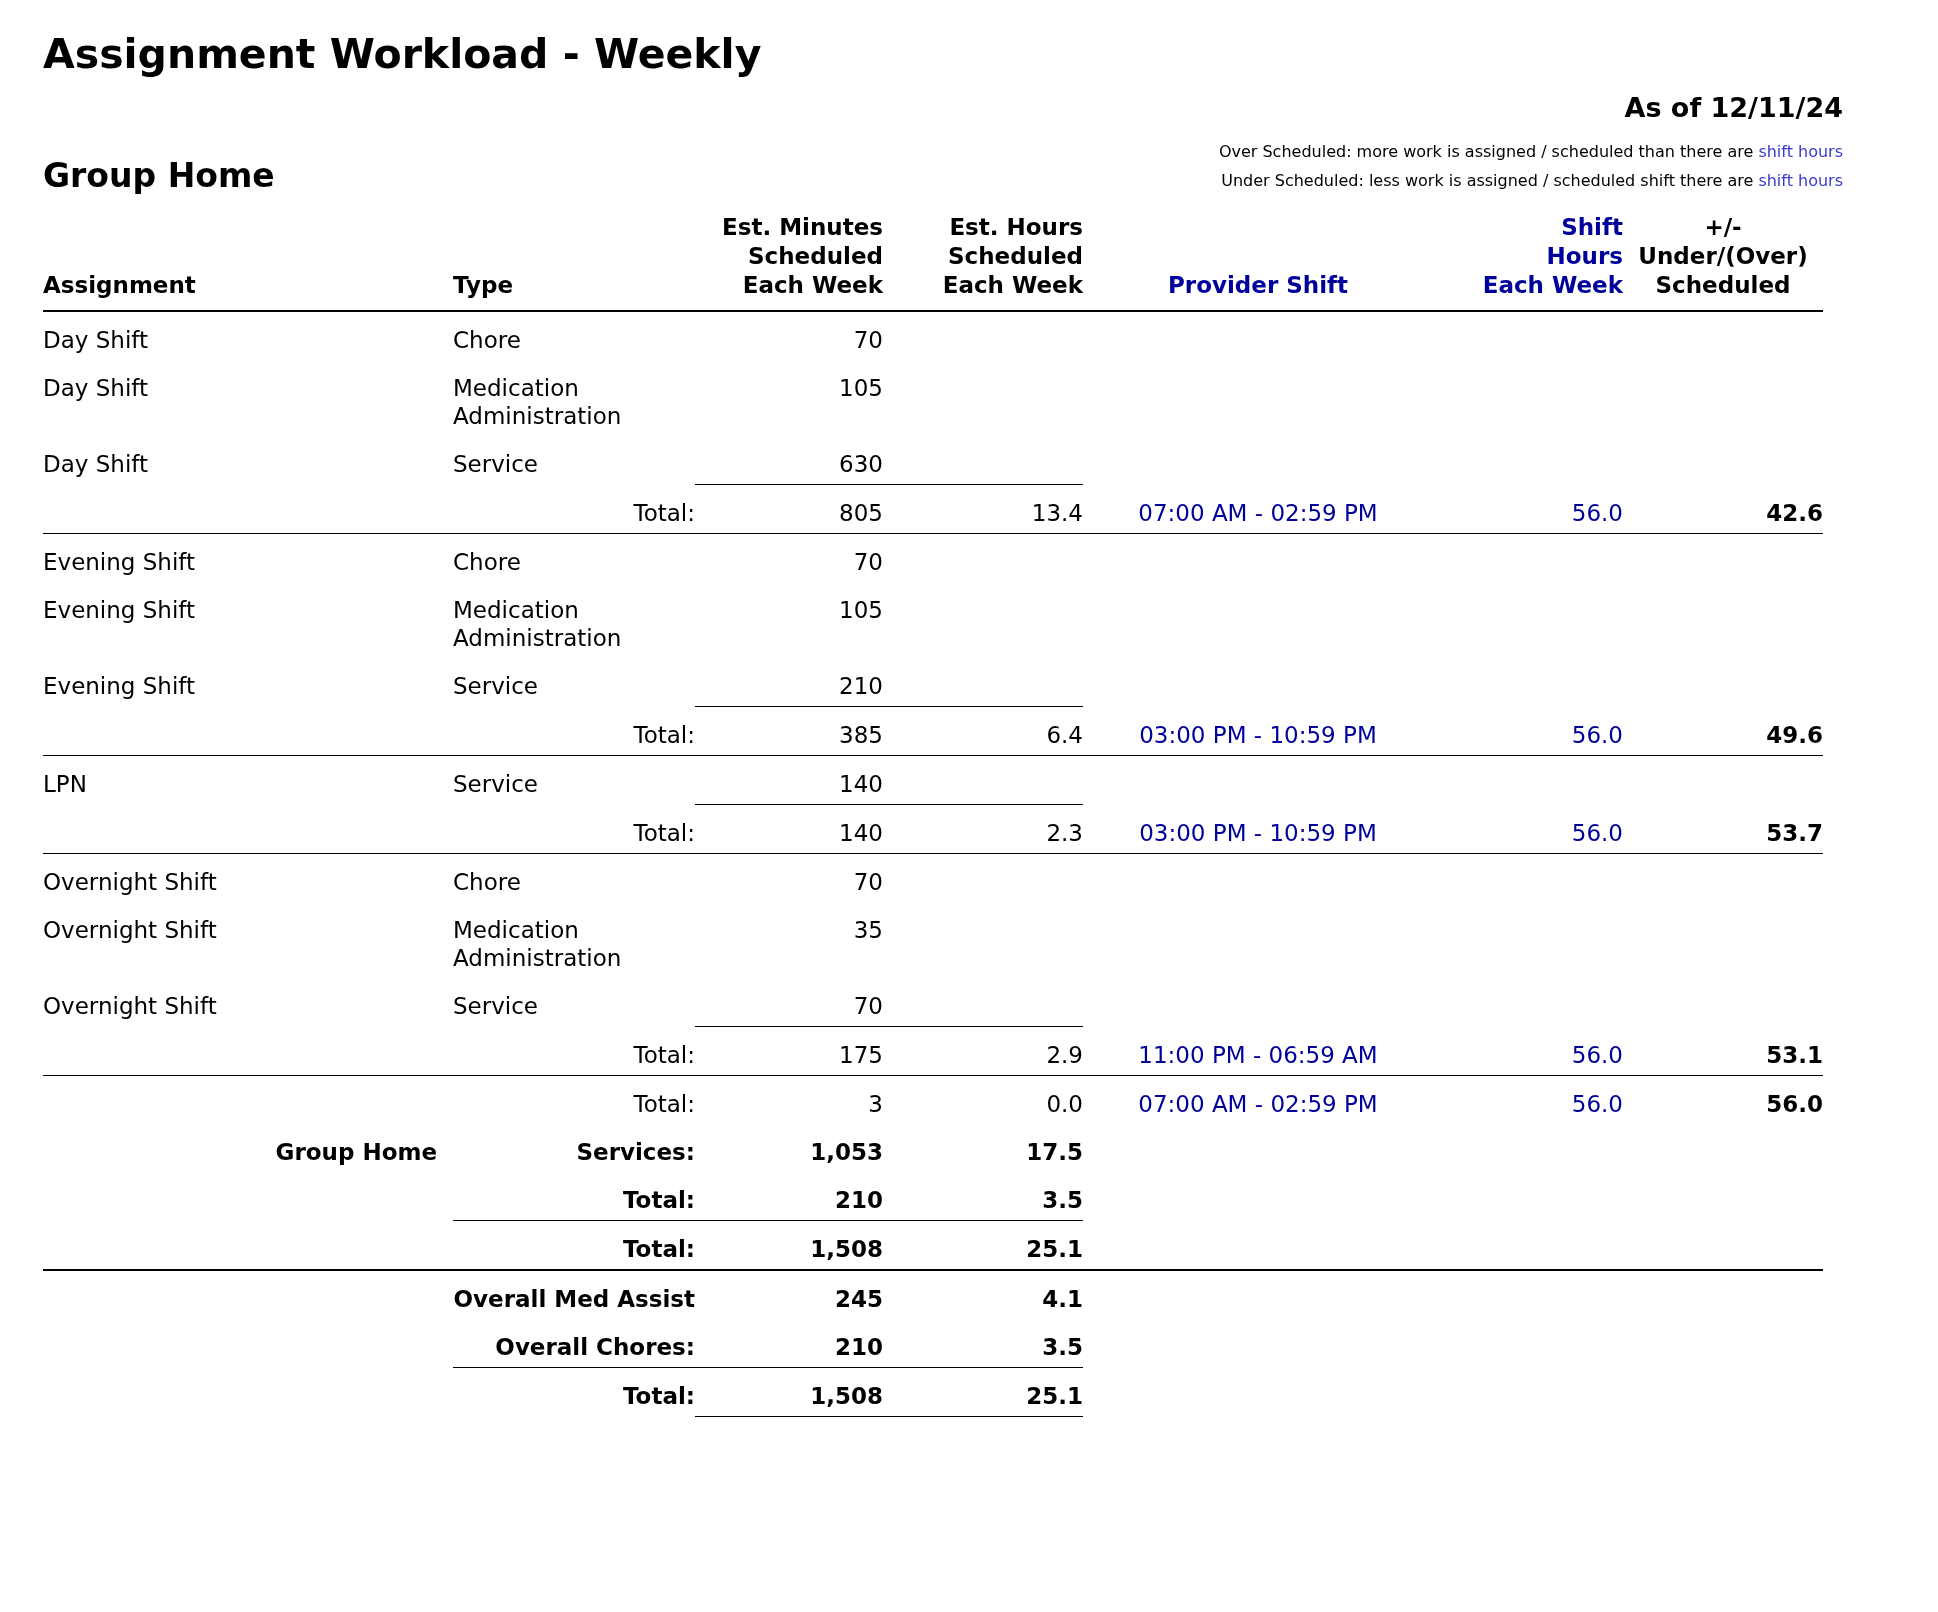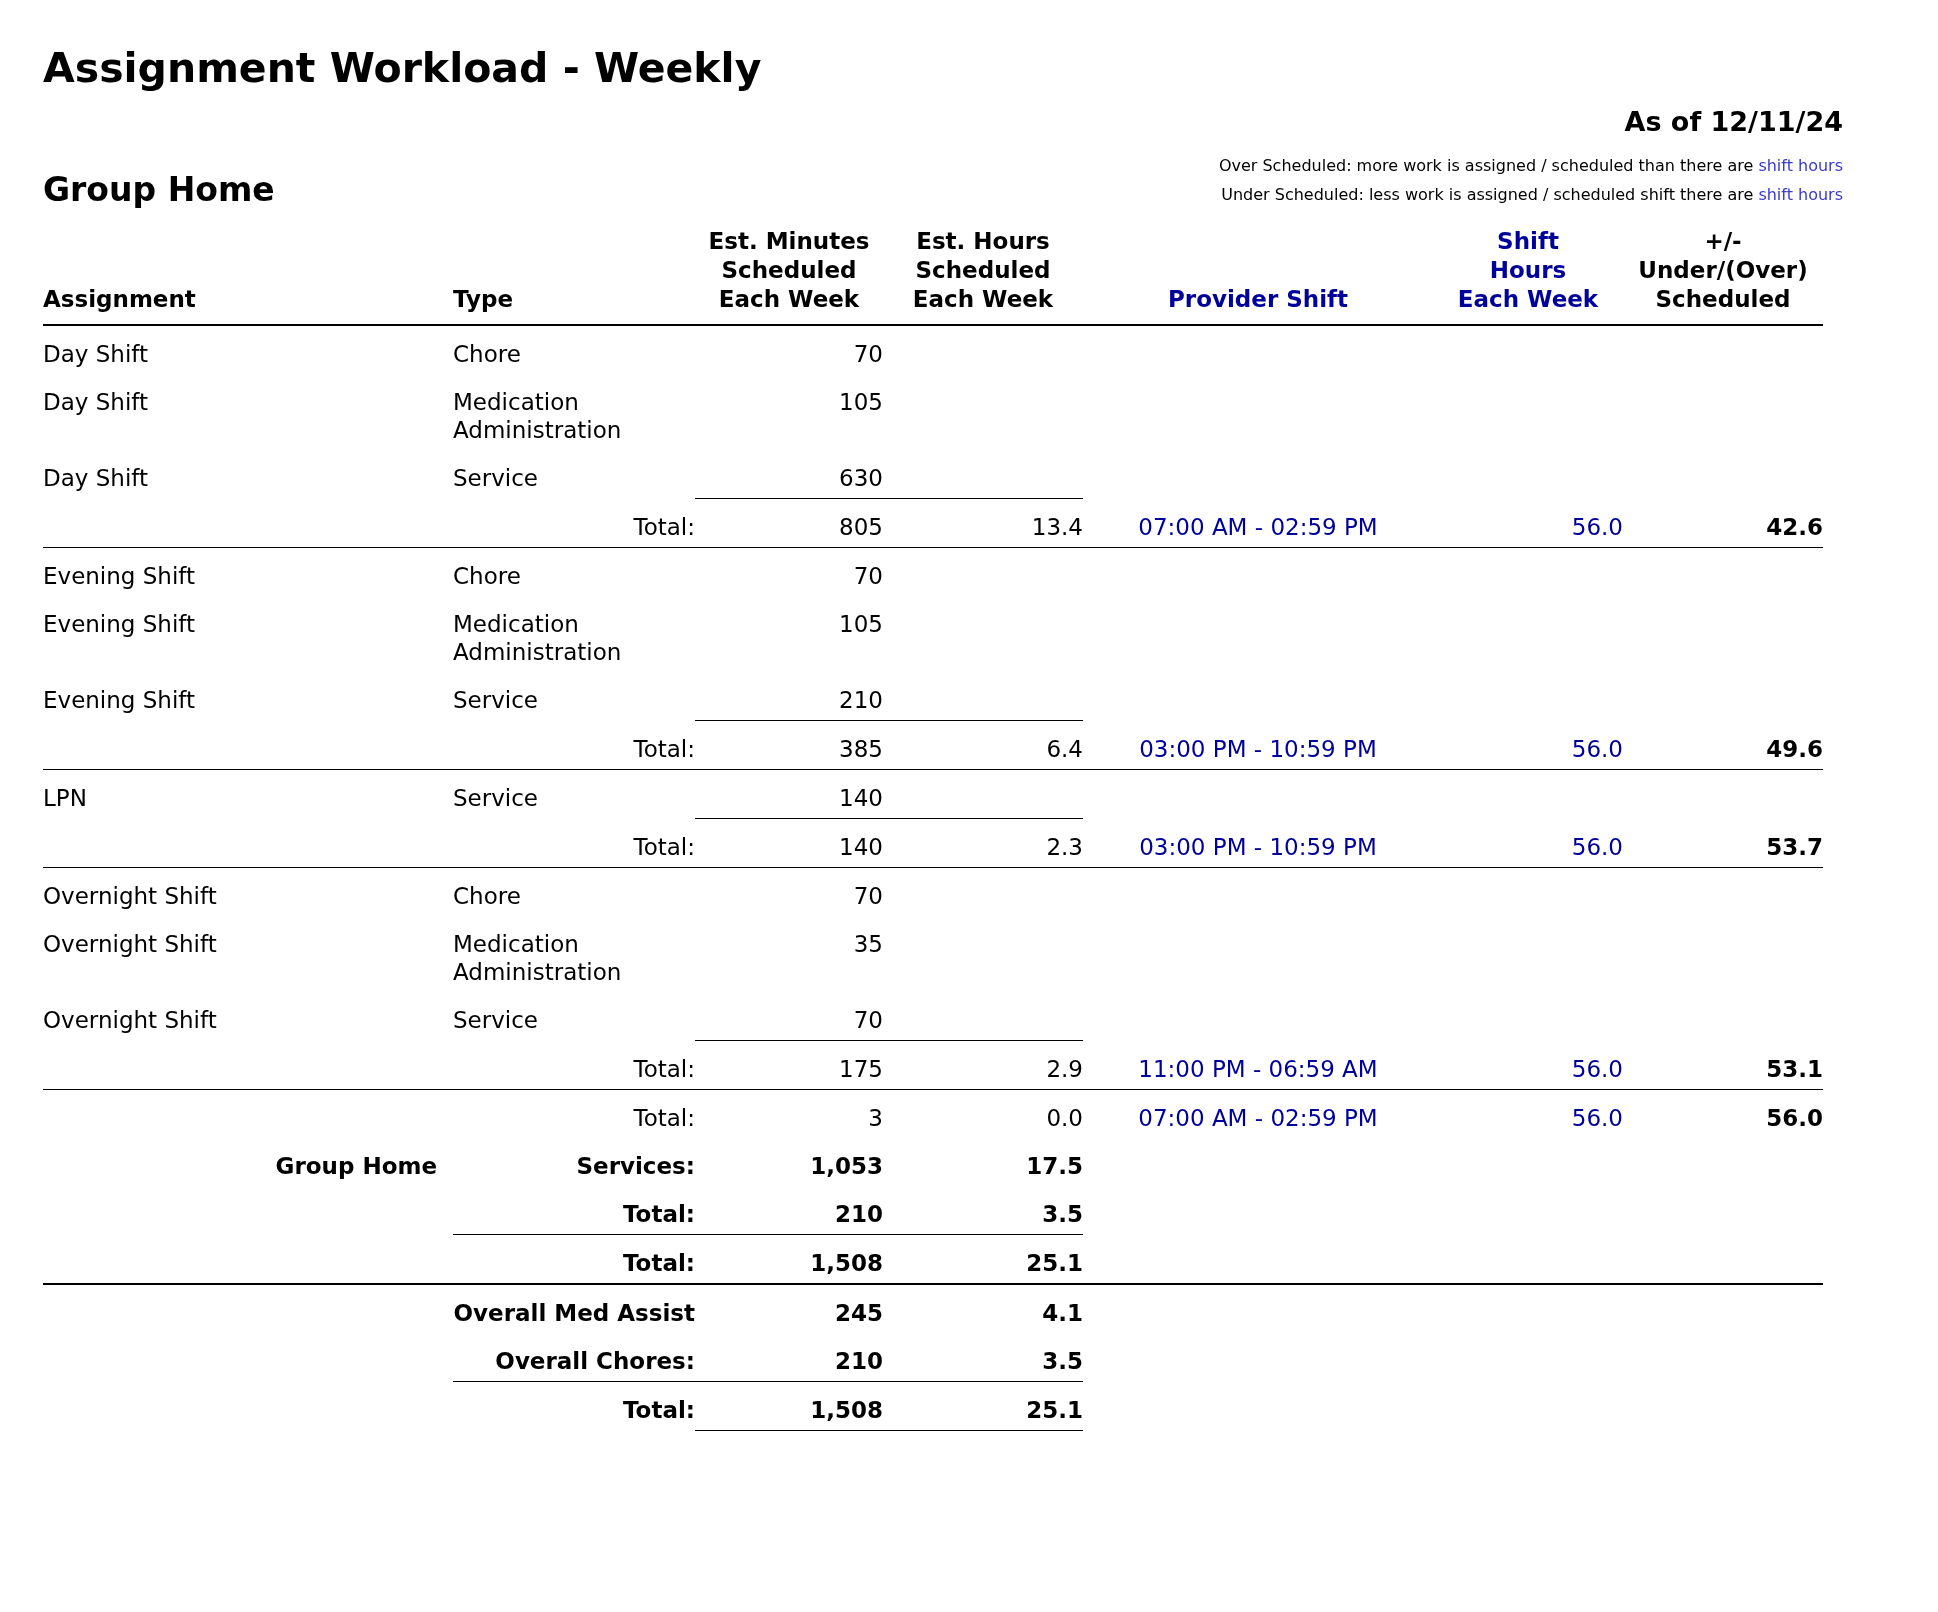--- a/index.html
+++ b/index.html
@@ -12,21 +12,21 @@
     width: 1938px;
     height: 1612px;
     overflow: hidden;
     font-family: "DejaVu Sans", "Liberation Sans", sans-serif;
     color: #000;
     padding: 30px 0 0 43px;
   }
   .w { width: 1800px; }
   .header-row { display: flex; justify-content: space-between; align-items: baseline; }
   .campus { font-size: 37px; font-weight: bold; }
-  .title { font-size: 41px; font-weight: bold; margin-top: 14px; }
+  .title { font-size: 41px; font-weight: bold; }
   .as-of { text-align: right; font-size: 27px; font-weight: bold; margin-top: 14px; }
   .sub-row { display: flex; justify-content: space-between; align-items: flex-end; margin-top: 14px; }
   .location { font-size: 33px; font-weight: bold; }
   .legend { font-size: 16px; line-height: 29px; text-align: right; color: #000; }
   .legend a { color: var(--link); text-decoration: none; cursor: pointer; }
 
   table {
     border-collapse: collapse;
     table-layout: fixed;
     width: 1780px;
@@ -41,21 +41,21 @@
     padding: 16px 0 10px 0;
     border-bottom: 2px solid #000;
   }
   td {
     font-size: 23px;
     line-height: 28px;
     vertical-align: top;
     padding: 14px 0 6px 0;
   }
   .tl { text-align: left; }
-  .trh { }
+  .trh { text-align: right; }
   .tc { text-align: center; }
   .num { text-align: right; }
   .pre { white-space: pre-line; }
   .accent { color: var(--accent); }
   .shift { text-align: center; color: var(--accent); }
   .bold { font-weight: bold; }
   .bold-row td { font-weight: bold; }
   .pr { padding-right: 16px; }
   .rt { border-top: 1px solid #000; }
   .rb { border-bottom: 1px solid #000; }

